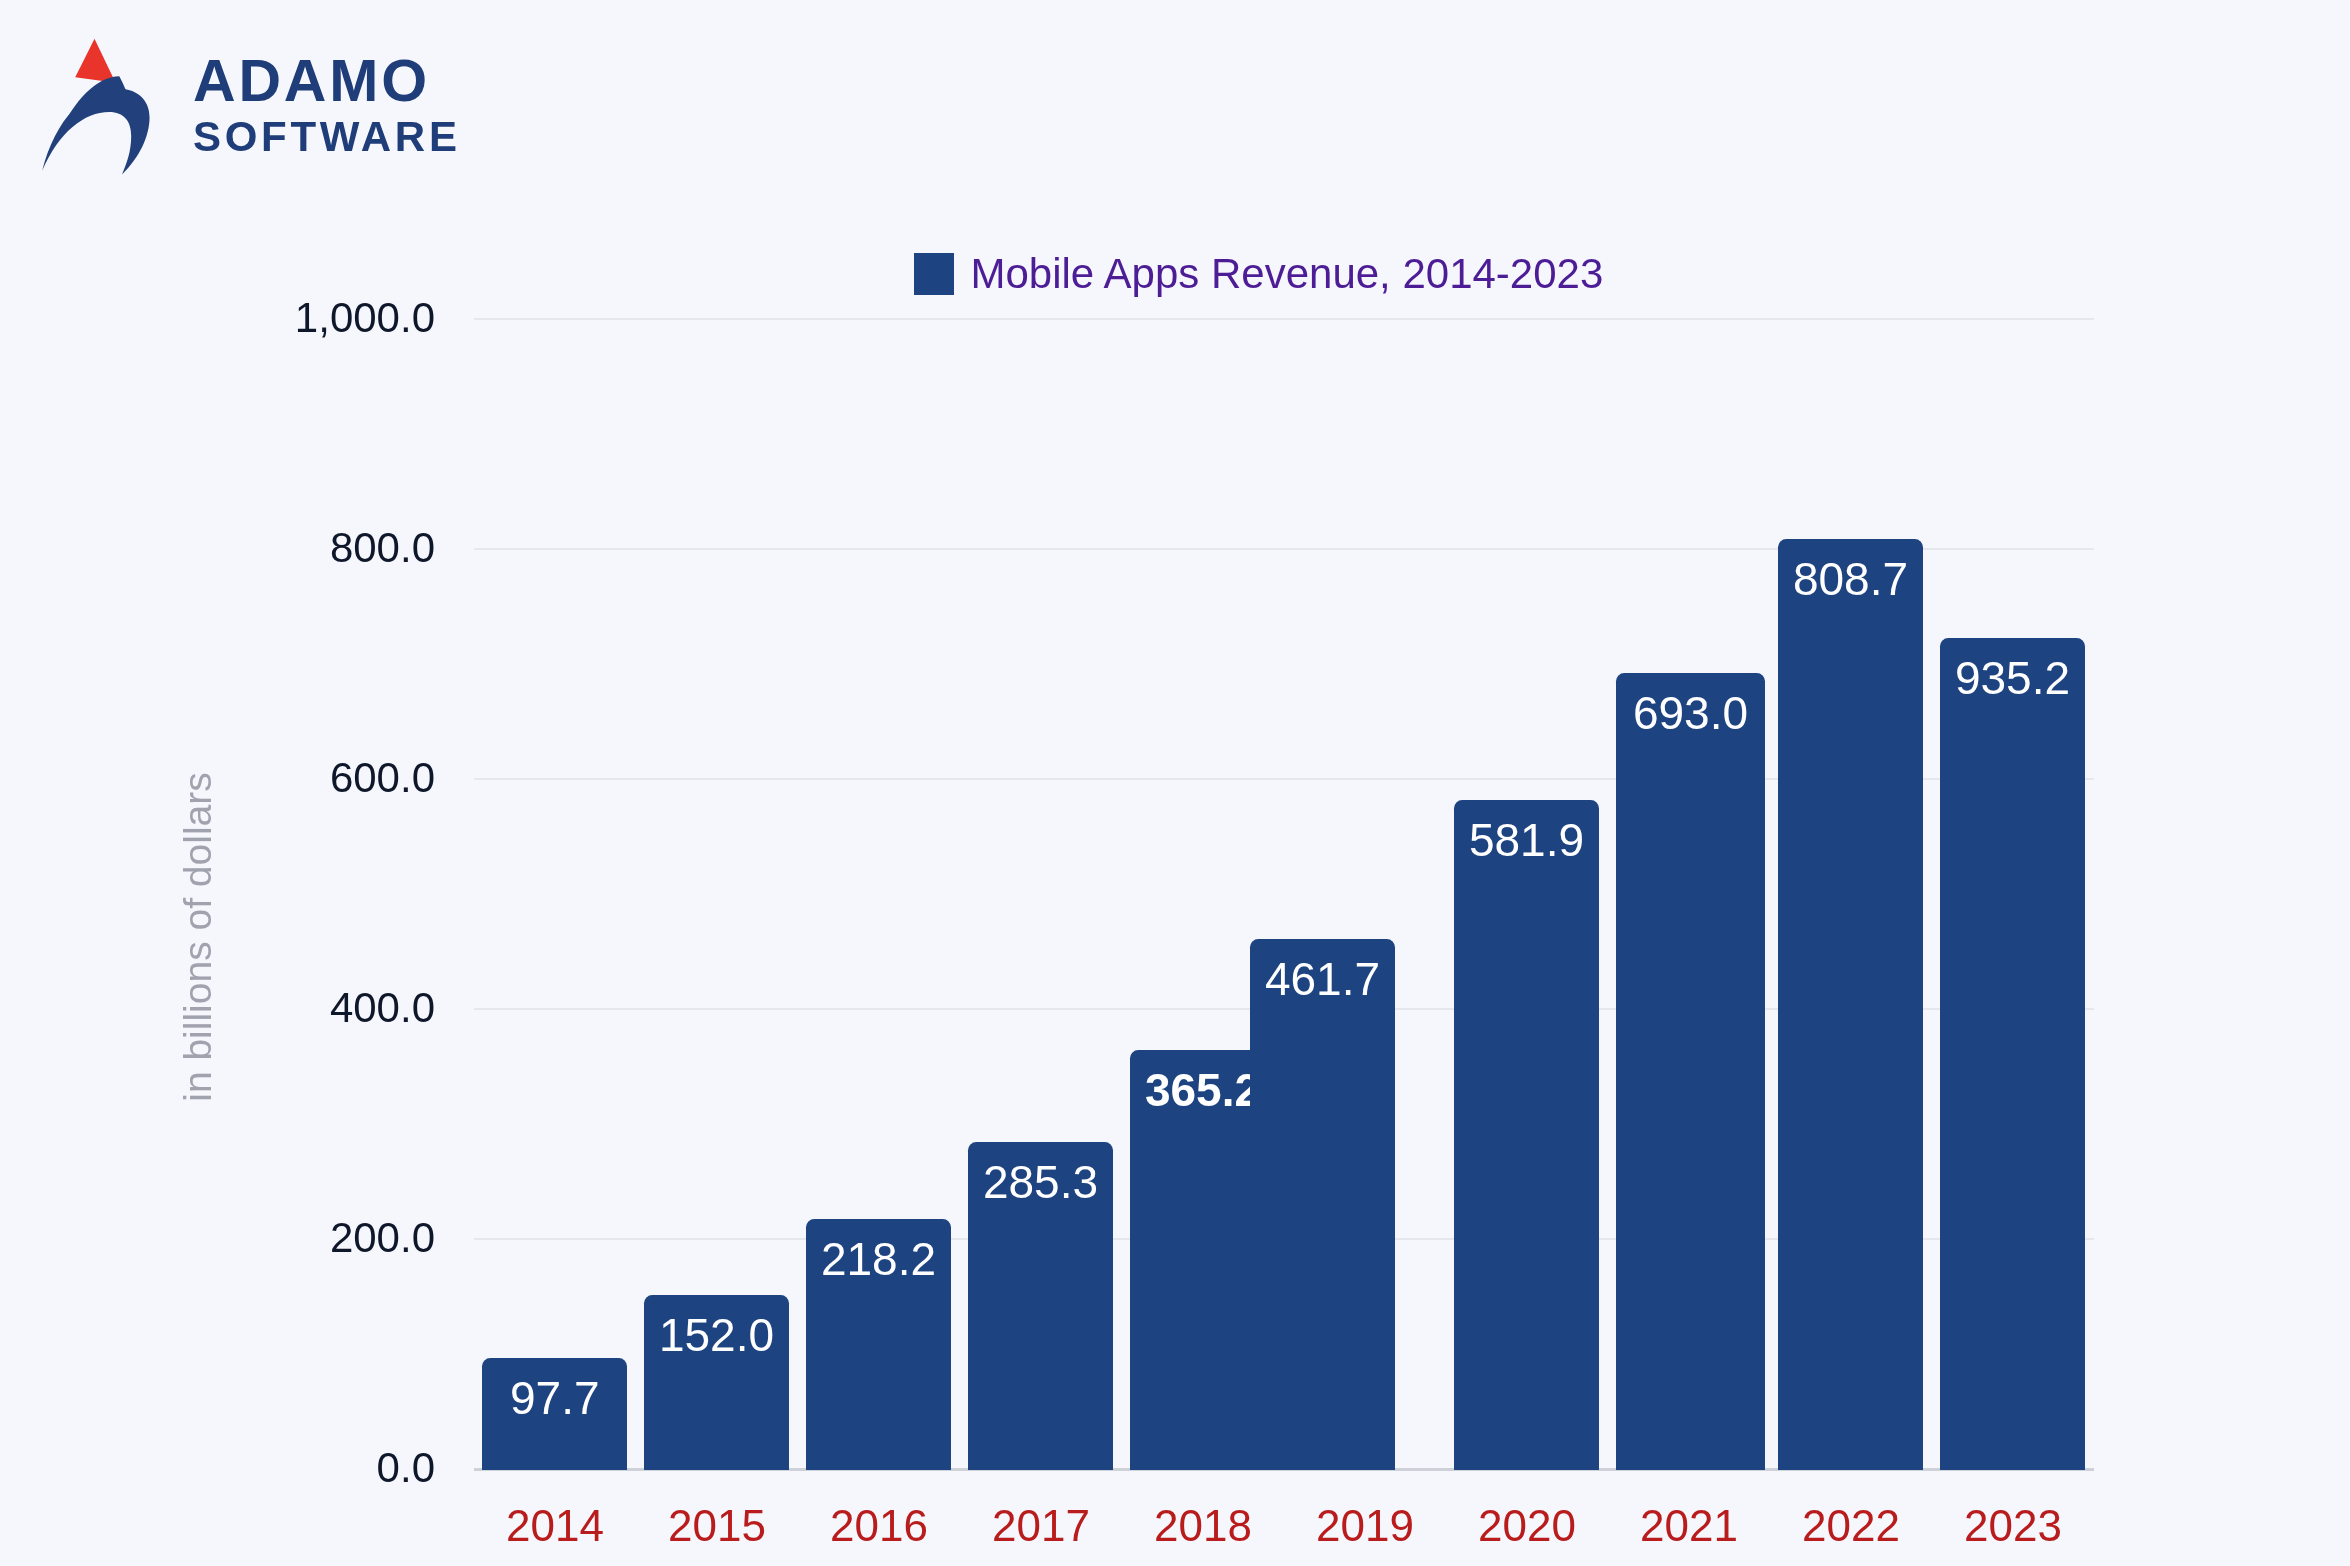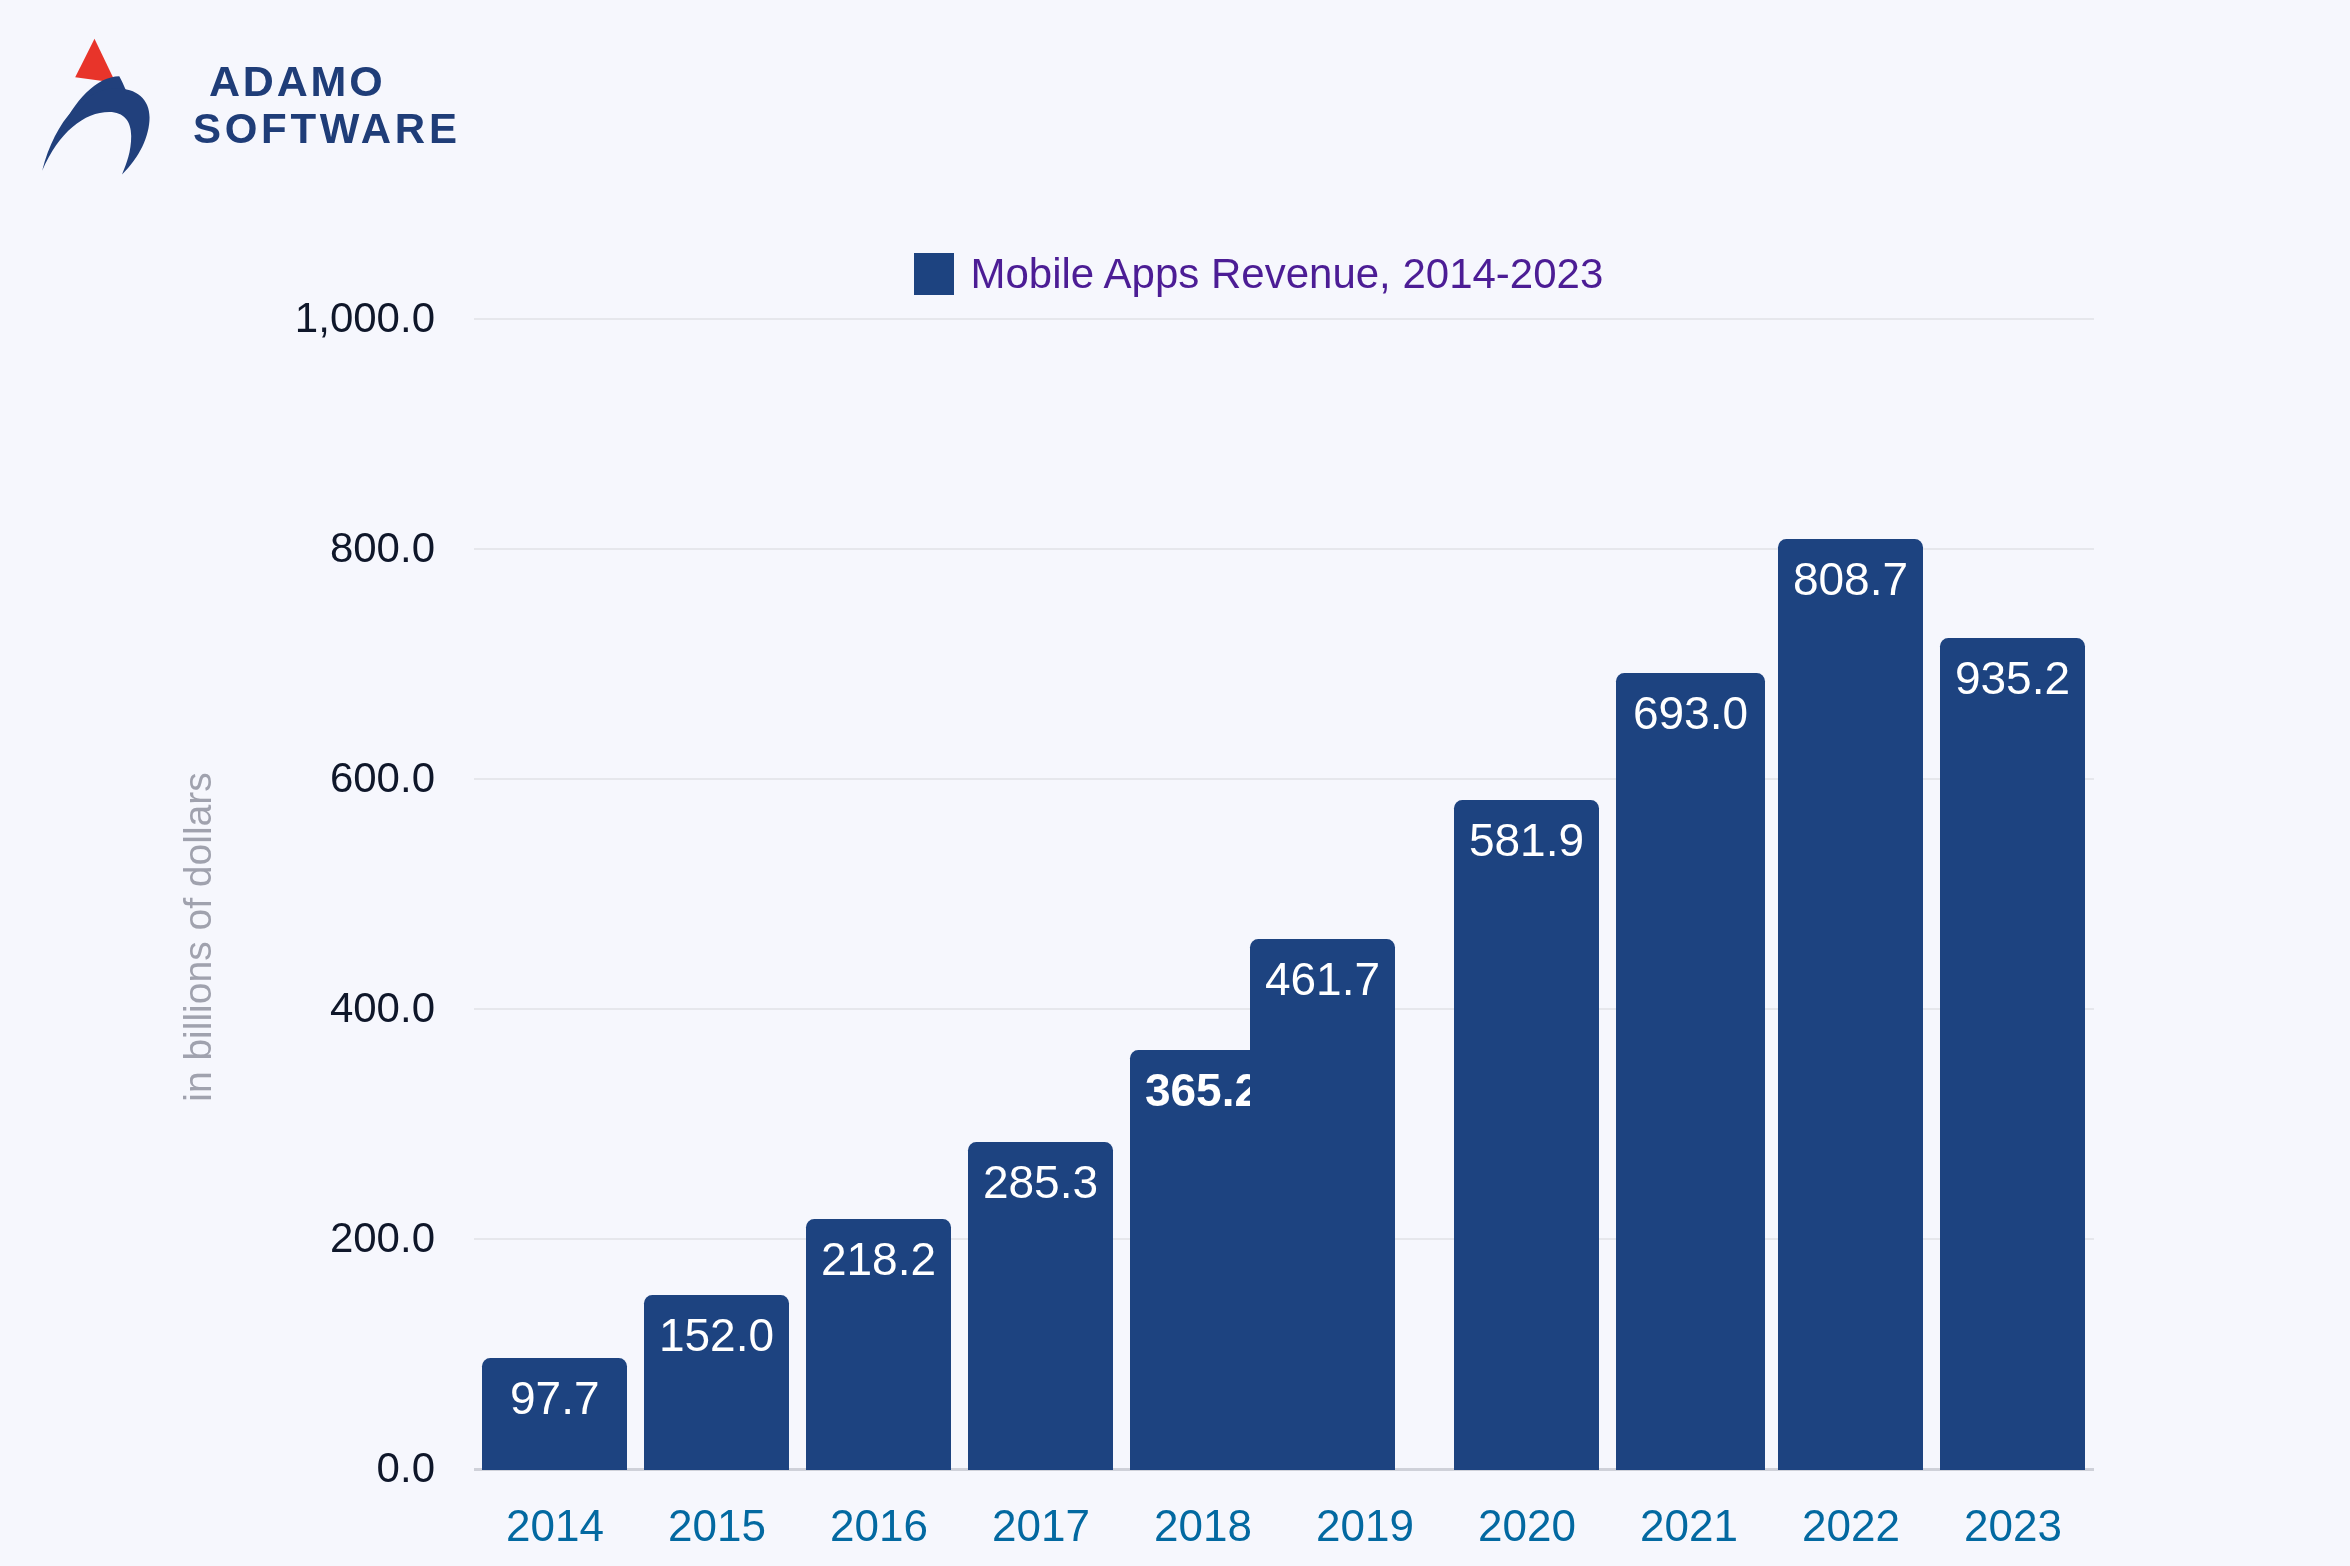--- a/index.html
+++ b/index.html
@@ -31,21 +31,21 @@
     gap: 5.5px;
     padding-top: 5.5px;
   }
   .brand-line {
     color: #1f3d78;
     font-weight: 800;
     letter-spacing: 1.8px;
     line-height: 1;
     font-family: "Liberation Sans", sans-serif;
   }
-  #brand-line-1 { font-size: 43px; letter-spacing: 2.8px; margin-left: 16px; }
+  #brand-line-1 { font-size: 59px; letter-spacing: 2.8px; }
   #brand-line-2 { font-size: 42px; letter-spacing: 3.7px; }
 
   
   #chart {
     position: absolute;
     left: 0;
     top: 0;
     width: 2351px;
     height: 1567px;
   }
@@ -134,21 +134,21 @@
     text-align: center;
     color: #ffffff;
     font-size: 46px;
     line-height: 1;
     white-space: nowrap;
   }
   .xtick {
     position: absolute;
     top: 1504px;
     font-size: 44px;
-    color: #0369a1;
+    color: #b91c1c;
     text-align: center;
     line-height: 1;
     white-space: nowrap;
   }
 </style>
 </head>
 <body>
 
 <div id="brand">
   <svg id="brand-mark" viewBox="0 0 150 170">

